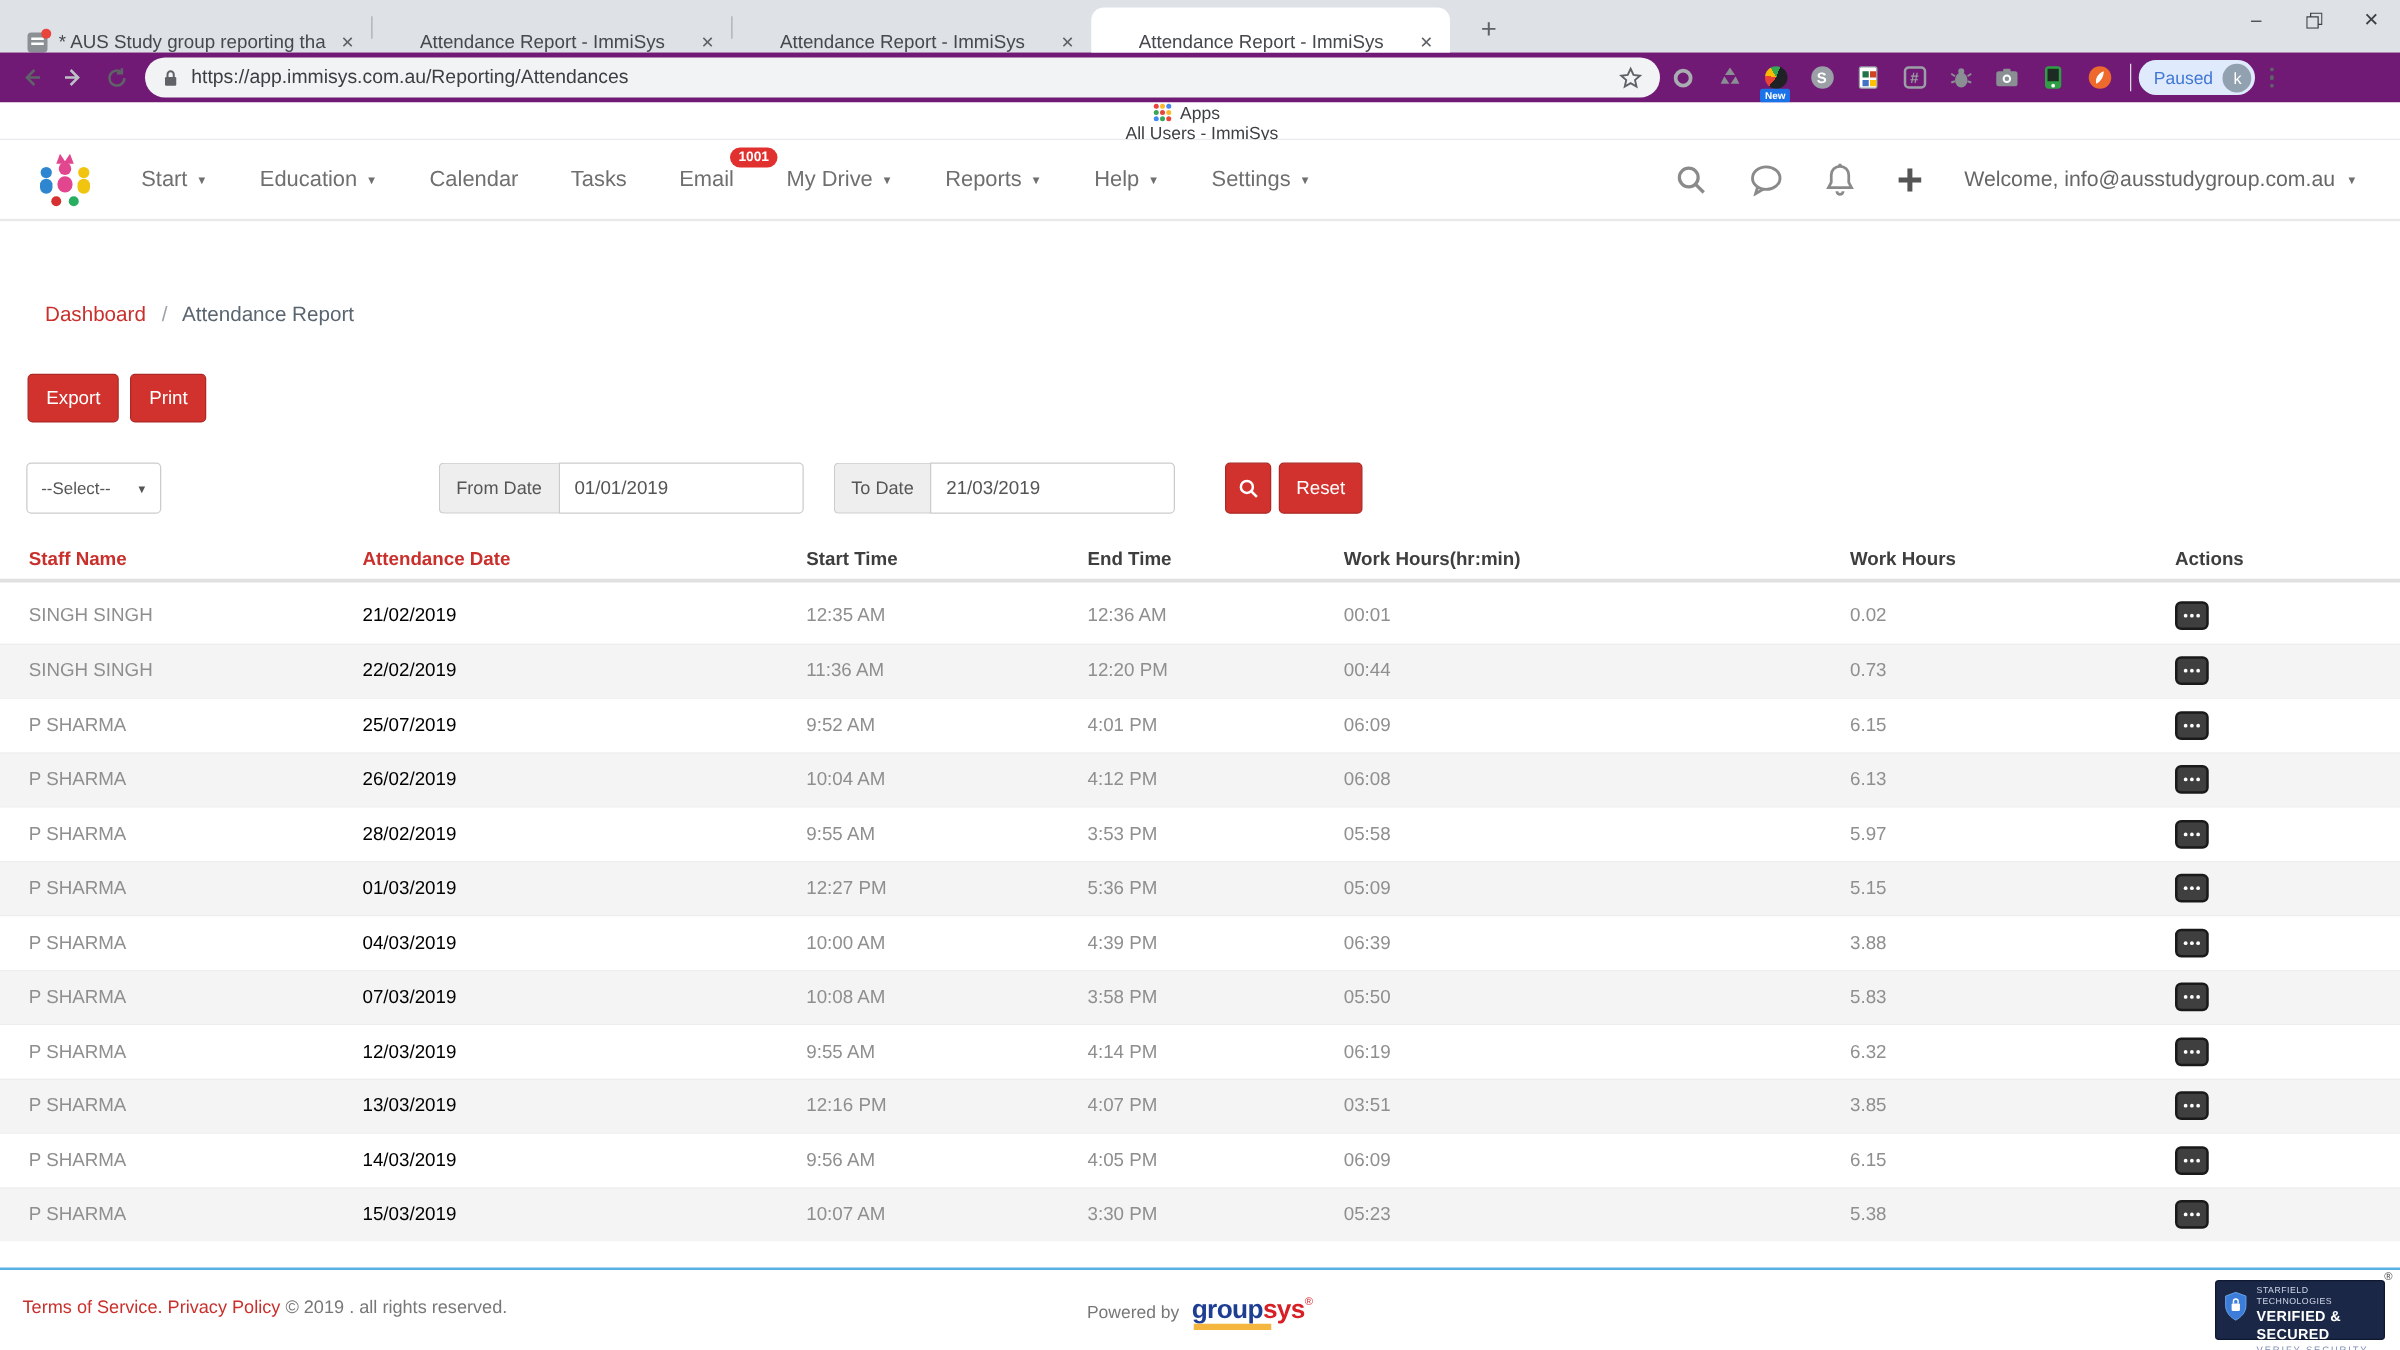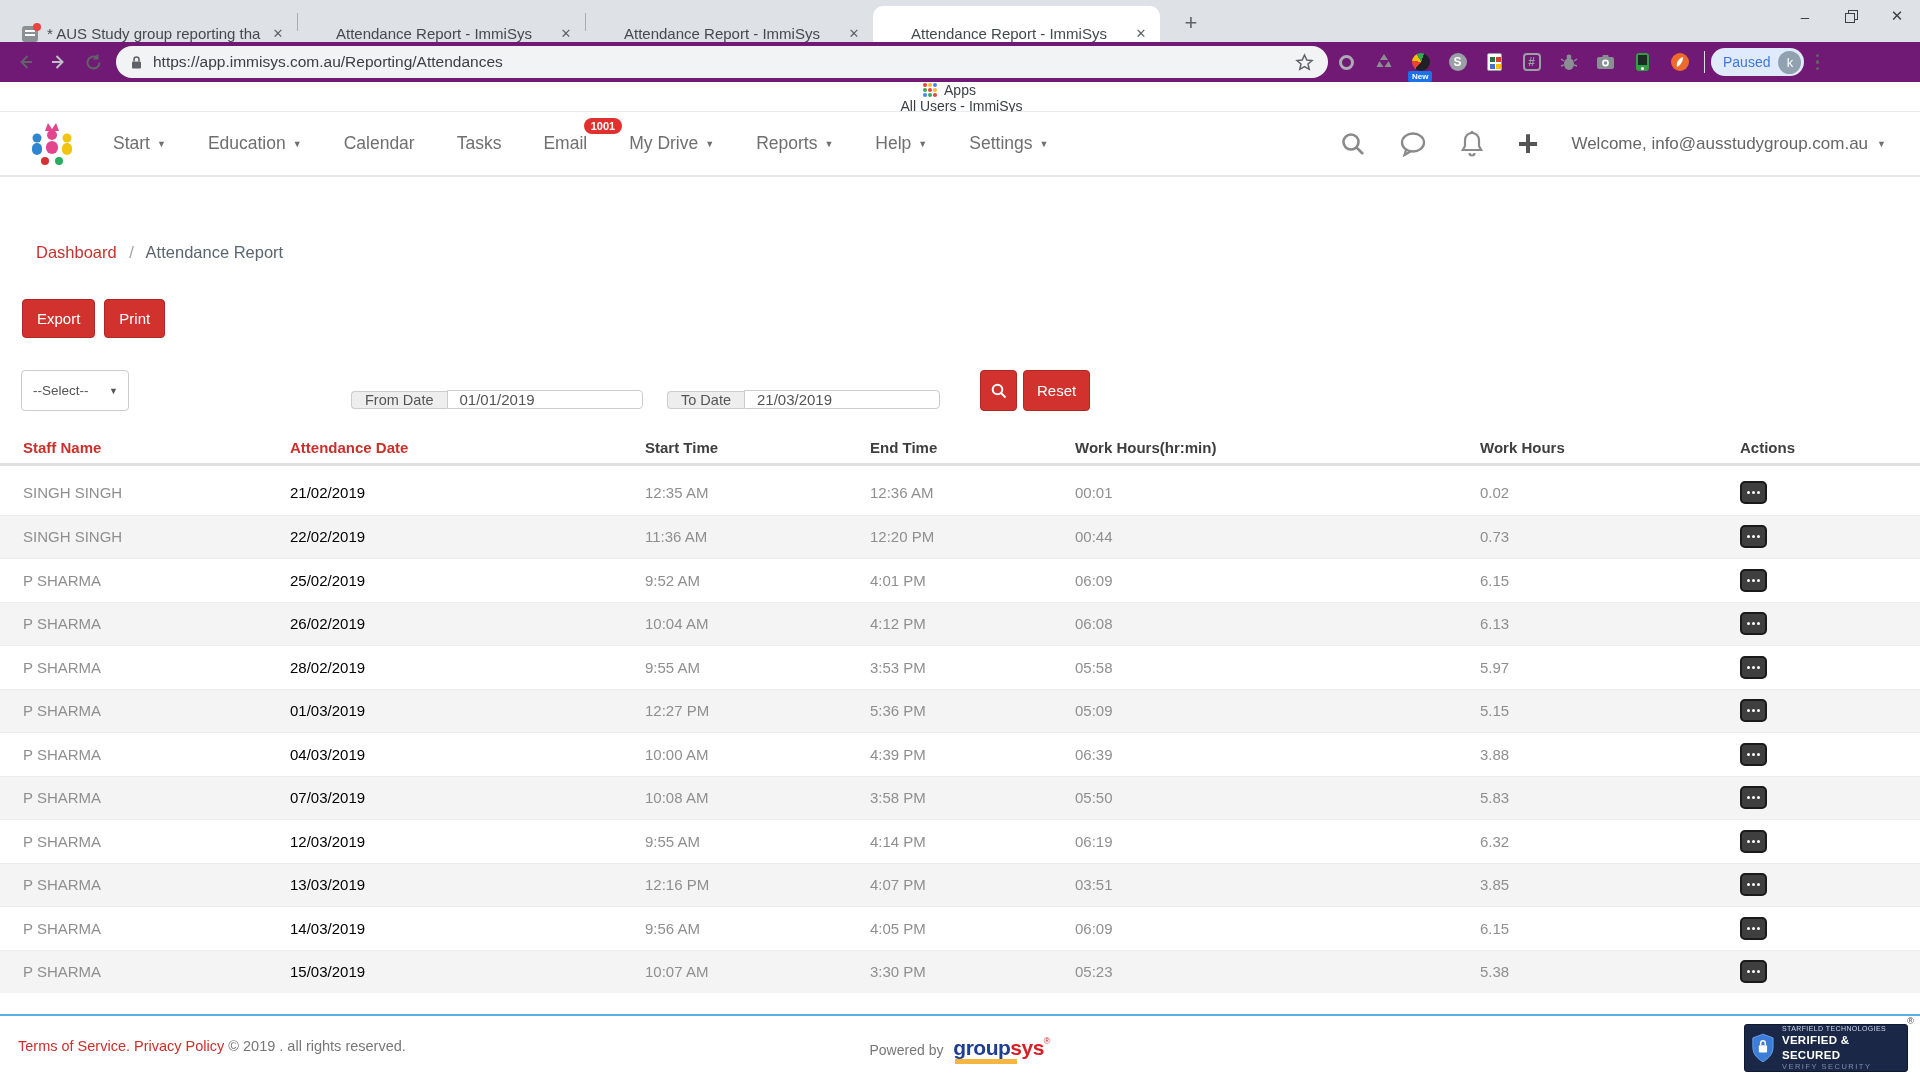--- a/index.html
+++ b/index.html
@@ -75,21 +75,21 @@
   .breadcrumb .home{color:#c9302c;}
   .breadcrumb .sep{color:#9aa3ad;margin:0 8px;}
   .breadcrumb .cur{color:#5a6570;}
 
   .btnrow{position:absolute;top:299px;left:22px;display:flex;gap:9px;}
   .redbtn{background:#d2322d;border:1px solid #ac2925;color:#fff;font-size:15px;border-radius:4px;padding:10px 14px;font-family:"Liberation Sans",sans-serif;cursor:pointer;}
 
   .filterbar{position:absolute;top:370px;left:0;right:0;height:42px;}
   .selectbox{position:absolute;left:21px;top:0;width:108px;height:41px;border:1px solid #ccc;border-radius:4px;background:#fff;display:flex;align-items:center;justify-content:space-between;padding:0 10px 0 11px;font-size:13.5px;color:#555;cursor:pointer;}
   .selectbox .caret{color:#555;font-size:9px;}
-  .igroup{position:absolute;top:0;height:59px;display:flex;align-items:center;}
+  .igroup{position:absolute;top:0;height:41px;display:flex;}
   .iaddon{background:#eee;border:1px solid #ccc;border-right:none;border-radius:4px 0 0 4px;display:flex;align-items:center;padding:0 13px;font-size:14.5px;color:#555;}
   .itext{border:1px solid #ccc;border-radius:0 4px 4px 0;width:196px;font-size:15px;color:#555;padding:0 12px;font-family:"Liberation Sans",sans-serif;outline:none;}
   .g-from{left:351px;}
   .g-to{left:667px;}
   .searchbtn{position:absolute;left:980px;top:0;width:37px;height:41px;background:#d2322d;border:1px solid #ac2925;border-radius:4px;display:flex;align-items:center;justify-content:center;cursor:pointer;}
   .resetbtn{position:absolute;left:1023px;top:0;height:41px;padding:0 13px;}
 
   .atable{position:absolute;top:432px;left:0;right:0;}
   .thead,.trow{display:grid;grid-template-columns:267px 355px 225px 205px 405px 260px 1fr;align-items:center;padding:0 18px 0 23px;}
   .thead{height:34px;font-weight:bold;font-size:15px;color:#3e3e3e;border-bottom:3px solid #e0e0e0;}
@@ -105,21 +105,21 @@
   
   .footer{position:absolute;top:1014px;left:0;right:0;bottom:0;background:#fff;border-top:2px solid #58b0e3;}
   .foot-left{position:absolute;left:18px;top:22px;font-size:14.5px;color:#777;}
   .foot-left .rlink{color:#c9302c;cursor:pointer;}
   .foot-center{position:absolute;left:0;right:0;top:20px;text-align:center;font-size:14px;color:#777;}
   .logo-immi{font-size:21px;font-weight:bold;color:#1e3e94;letter-spacing:-.5px;}
   .logo-sys{font-size:21px;font-weight:bold;color:#d71f26;letter-spacing:-.5px;}
   .logo-reg{font-size:9px;color:#d71f26;vertical-align:top;}
   .logo-wrap{display:inline-block;position:relative;margin-left:6px;}
   .logo-wrap .ybar{position:absolute;left:2px;bottom:-4px;width:62px;height:5px;background:#f4b63f;}
-  .vbadge{position:absolute;right:12px;top:8px;width:164px;height:48px;background:#1a2747;border:1px solid #0e1830;border-radius:3px;display:flex;align-items:center;padding:4px 6px;}
+  .vbadge{position:absolute;right:12px;top:8px;width:136px;height:48px;background:#1a2747;border:1px solid #0e1830;border-radius:3px;display:flex;padding:4px 6px;}
   .vbadge-reg{position:absolute;right:6px;top:0px;font-size:9px;color:#444;}
   .vtext{margin-left:7px;line-height:1.25;}
   .vline1{font-size:7px;color:#cfd8ea;letter-spacing:.4px;}
   .vline2{font-size:11.5px;font-weight:bold;color:#fff;letter-spacing:.3px;}
   .vline3{font-size:7.5px;color:#7f8db0;letter-spacing:1.5px;}
 </style>
 </head>
 <body>
 
 <div class="tabstrip">
@@ -423,21 +423,21 @@
       <div class="td">
           <button class="dotsbtn">
             <i></i>
             <i></i>
             <i></i>
           </button>
         </div>
     </div>
     <div class="trow">
       <div class="td">P SHARMA</div>
-      <div class="td date">25/02/2019</div>
+      <div class="td date">25/07/2019</div>
       <div class="td">9:52 AM</div>
       <div class="td">4:01 PM</div>
       <div class="td">06:09</div>
       <div class="td">6.15</div>
       <div class="td">
           <button class="dotsbtn">
             <i></i>
             <i></i>
             <i></i>
           </button>

